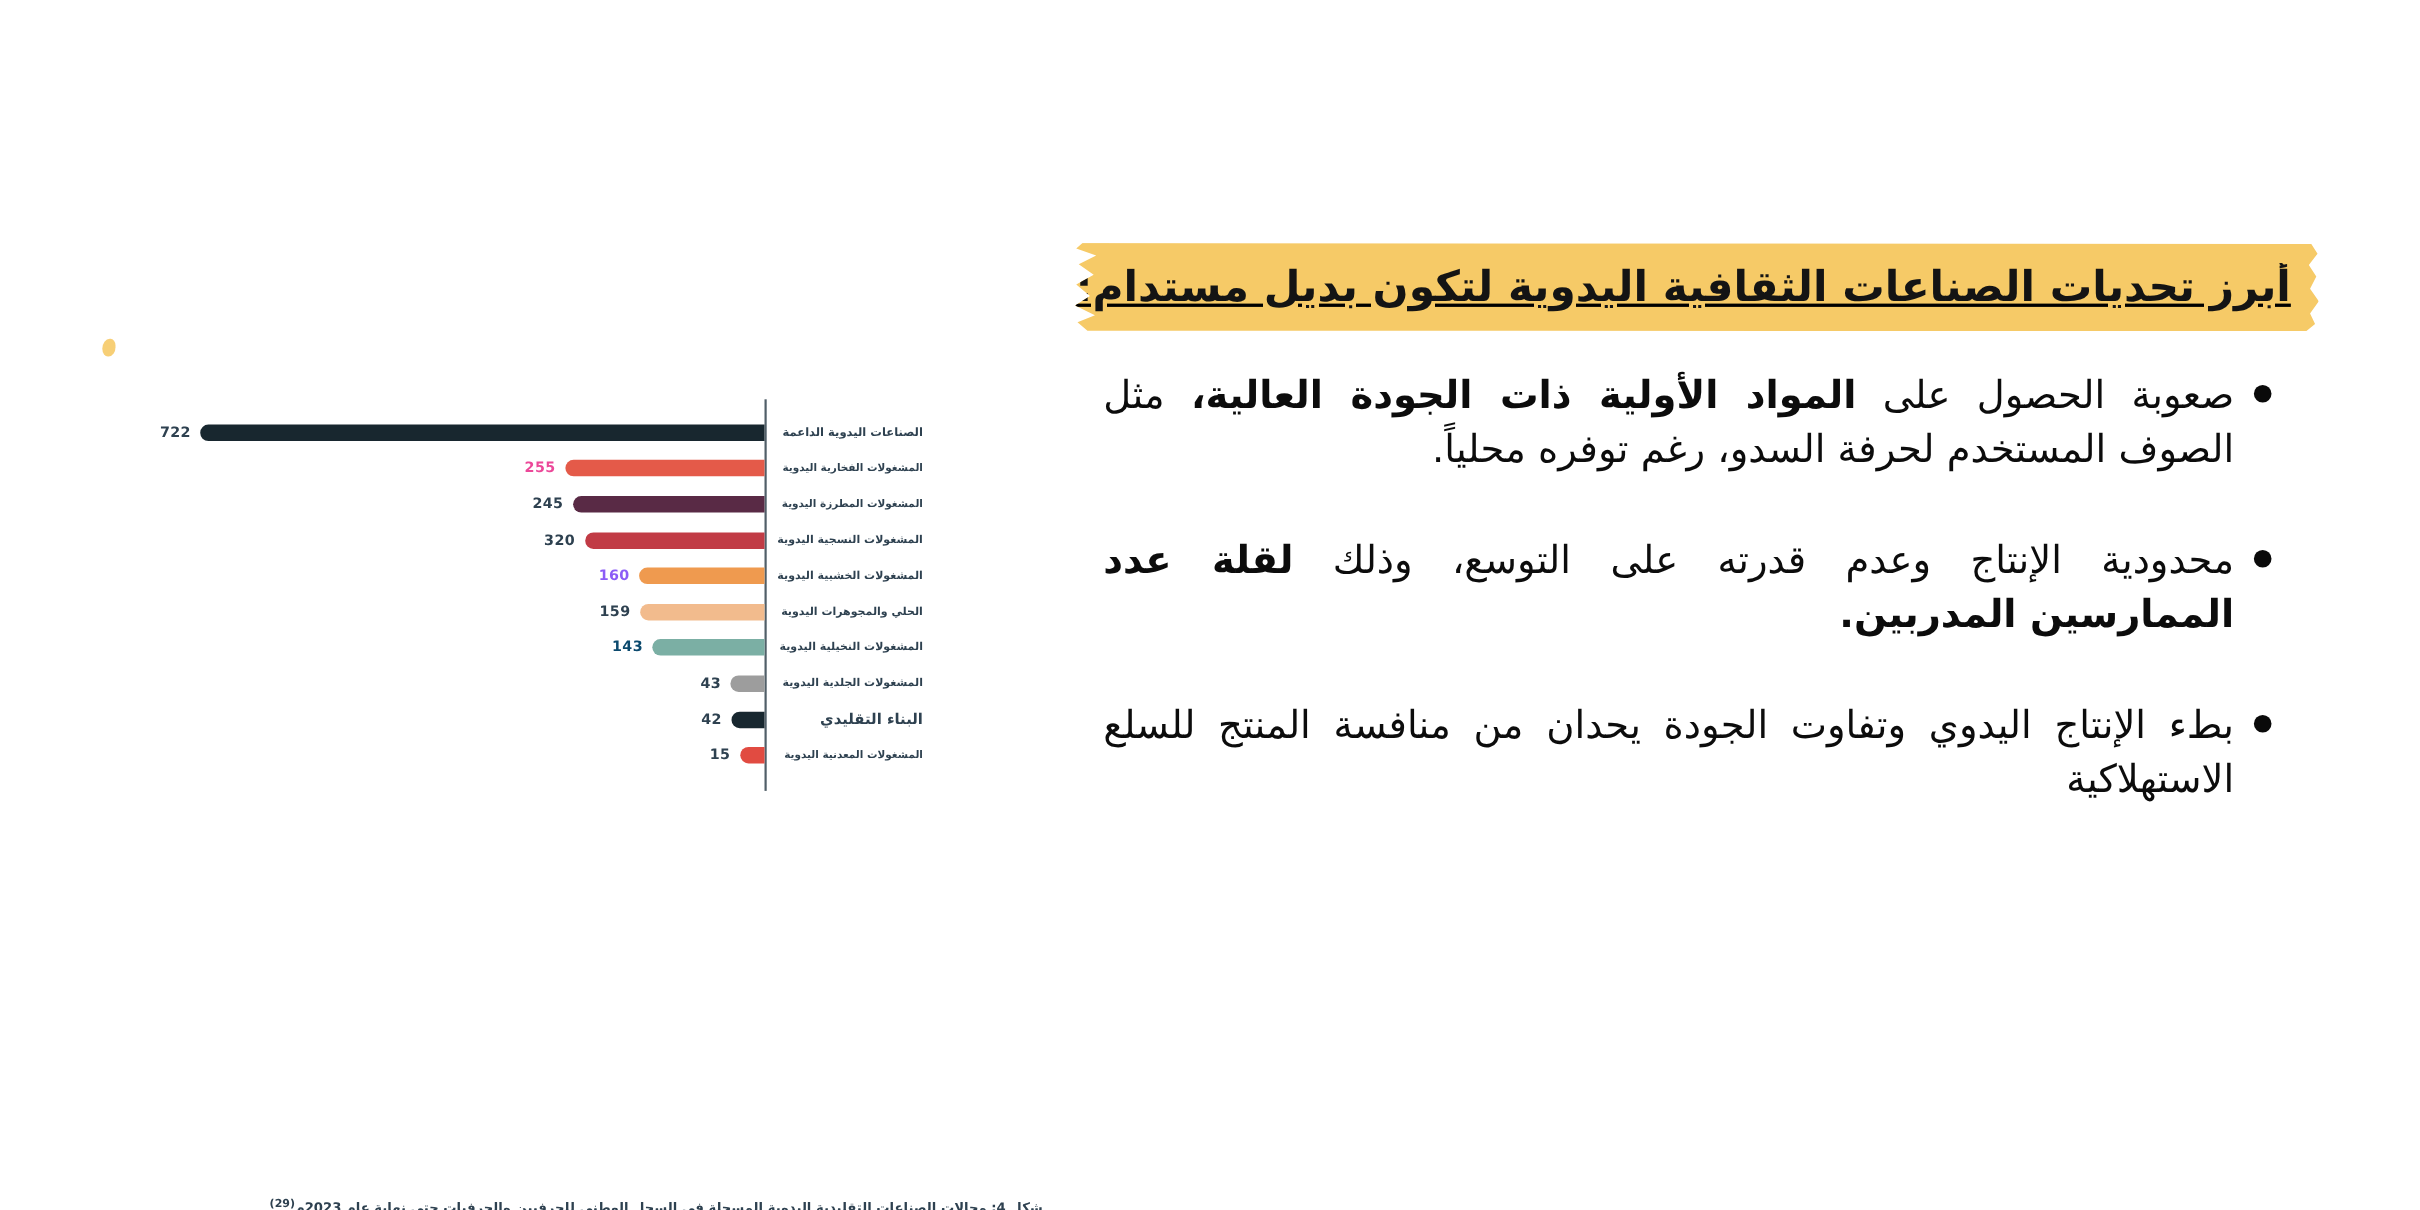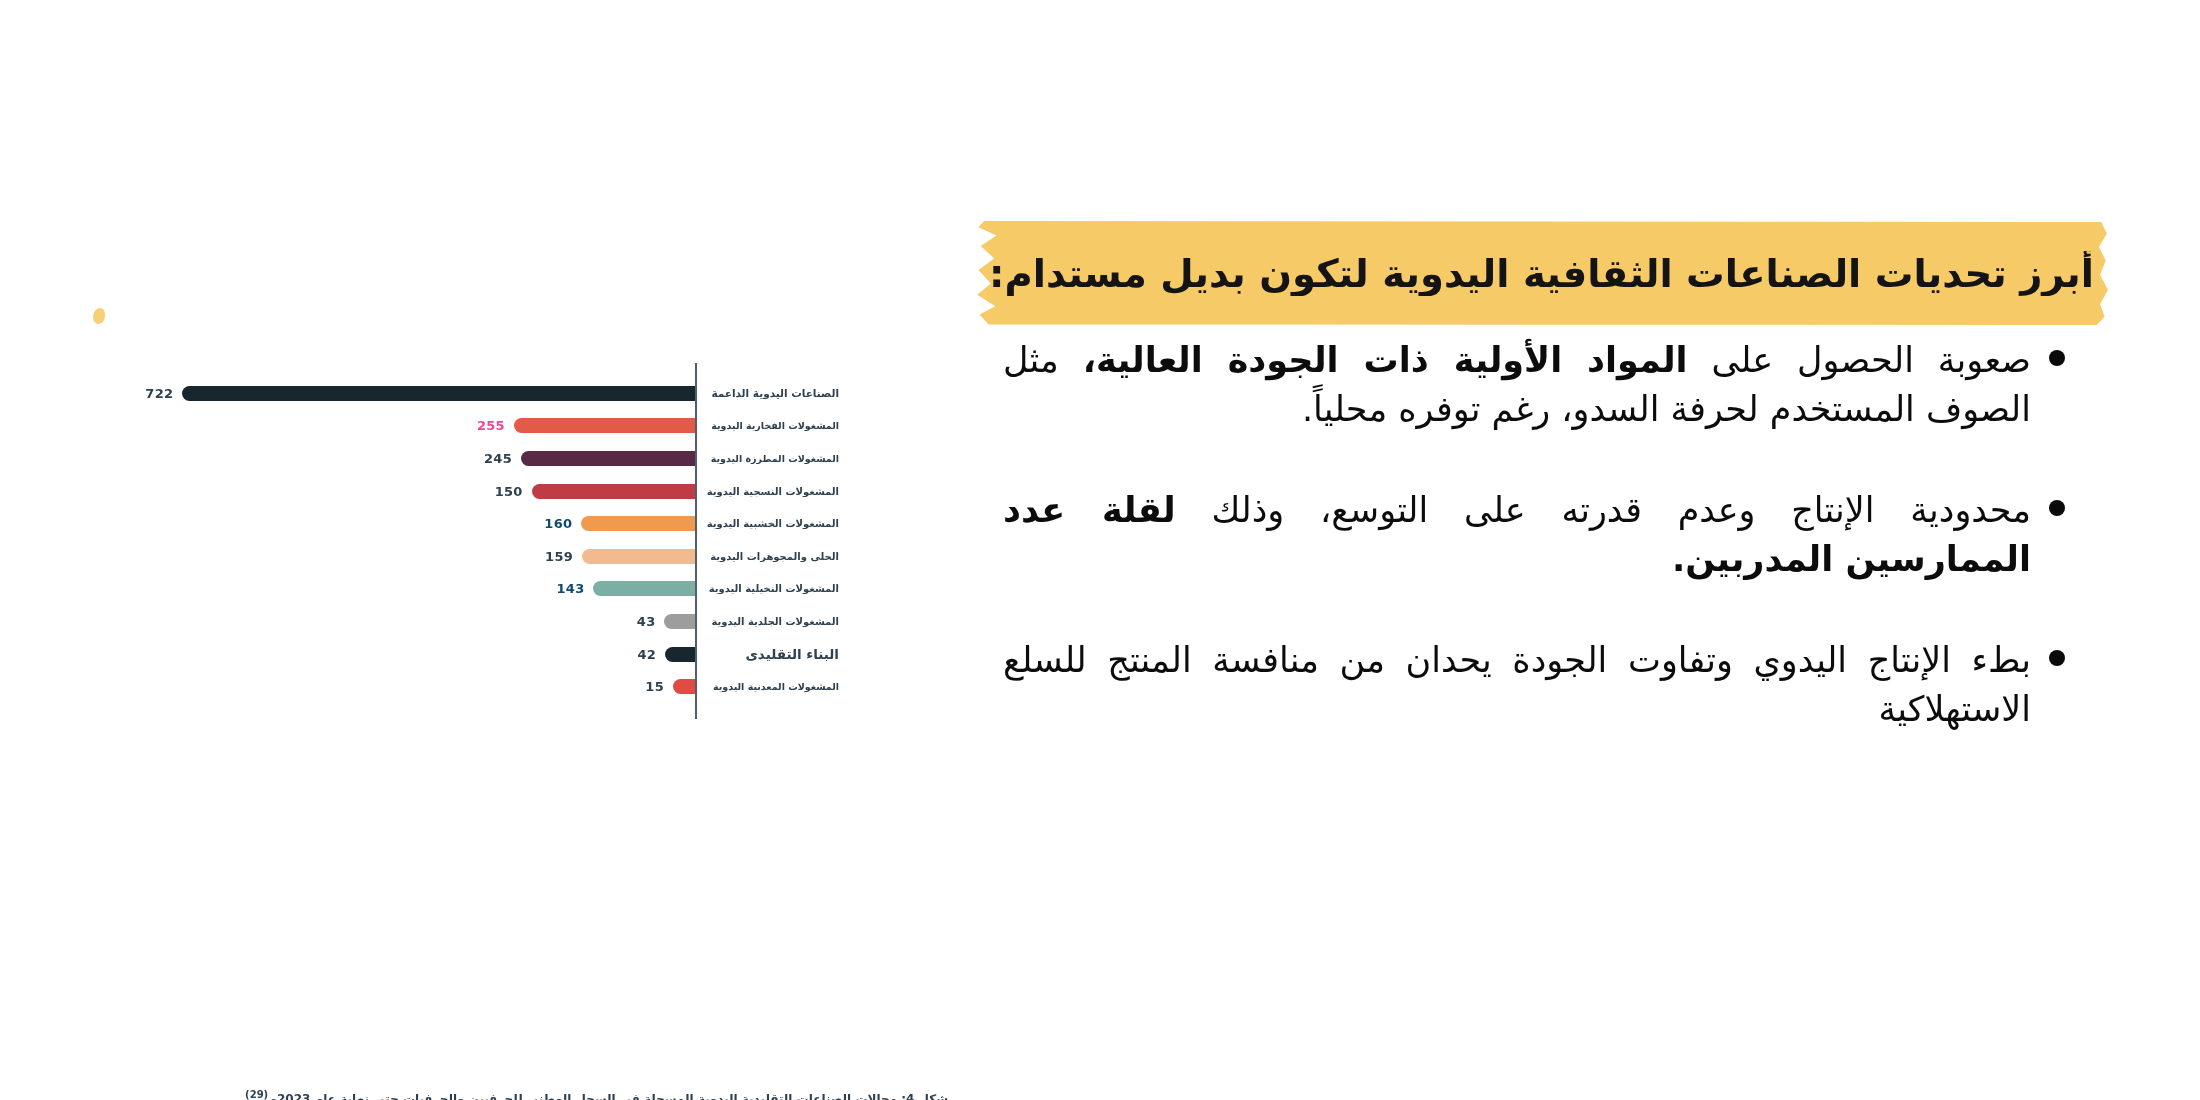--- a/index.html
+++ b/index.html
@@ -30,26 +30,27 @@
   .caption{
     position:absolute;left:100px;top:726px;width:708px;
     direction:rtl;text-align:right;white-space:nowrap;overflow:hidden;
     font-size:17px;font-weight:bold;color:#2e4150;margin:0;
   }
   .caption sup{font-size:10px;font-weight:bold;}
 
   
   .content{position:absolute;top:0;right:0;width:2200px;height:1100px;direction:rtl;}
   .banner{
-    position:absolute;top:221px;right:92px;width:1133px;height:104px;
-    display:flex;align-items:center;justify-content:center;
+    position:absolute;top:221px;right:92px;width:1133px;height:80px;
+    display:flex;align-items:center;justify-content:flex-end;
     clip-path:polygon(
       0.8% 0%, 99.4% 1%, 99.9% 12%, 99.2% 25%, 99.8% 38%, 99.3% 52%, 100% 66%,
       99.3% 80%, 99.7% 92%, 99% 100%, 1.2% 99.5%, 0.4% 90%, 1.8% 82%, 0.2% 71%,
       1.4% 60%, 0.3% 47%, 1.7% 36%, 0.5% 24%, 1.9% 14%, 0.3% 6%);
+    text-decoration:underline;
   }
   .banner-text{
     display:block;width:98%;text-align:center;white-space:nowrap;overflow:hidden;
     font-size:40px;font-weight:bold;color:#141414;
   }
   .speck{position:absolute;top:308px;right:2095px;width:12px;height:16px;
     border-radius:60% 40% 55% 45%;opacity:.9;}
   .bullets{
     position:absolute;top:336px;right:133px;width:1064px;
     list-style:none;margin:0;padding:0;
@@ -90,28 +91,28 @@
           </div>
           <div class="row">
             <div class="bar-region">
               <span class="bar-value" style="color: rgb(46, 65, 80);">245</span>
               <div class="bar" style="width: 173.95px; background: rgb(89, 42, 69);"></div>
             </div>
             <div class="cat-label" style="color: rgb(46, 65, 80); font-size: 9.5px;">المشغولات المطرزة اليدوية</div>
           </div>
           <div class="row">
             <div class="bar-region">
-              <span class="bar-value" style="color: rgb(46, 65, 80);">150</span>
+              <span class="bar-value" style="color: rgb(46, 65, 80);">320</span>
               <div class="bar" style="width: 163.3px; background: rgb(193, 59, 69);"></div>
             </div>
             <div class="cat-label" style="color: rgb(46, 65, 80); font-size: 10px;">المشغولات النسجية اليدوية</div>
           </div>
           <div class="row">
             <div class="bar-region">
-              <span class="bar-value" style="color: #0c4a6e;">160</span>
+              <span class="bar-value" style="color: #8b5cf6;">160</span>
               <div class="bar" style="width: 113.6px; background: rgb(239, 154, 79);"></div>
             </div>
             <div class="cat-label" style="color: rgb(46, 65, 80); font-size: 10px;">المشغولات الخشبية اليدوية</div>
           </div>
           <div class="row">
             <div class="bar-region">
               <span class="bar-value" style="color: rgb(46, 65, 80);">159</span>
               <div class="bar" style="width: 112.89px; background: rgb(242, 187, 141);"></div>
             </div>
             <div class="cat-label" style="color: rgb(46, 65, 80); font-size: 10px;">الحلي والمجوهرات اليدوية</div>

